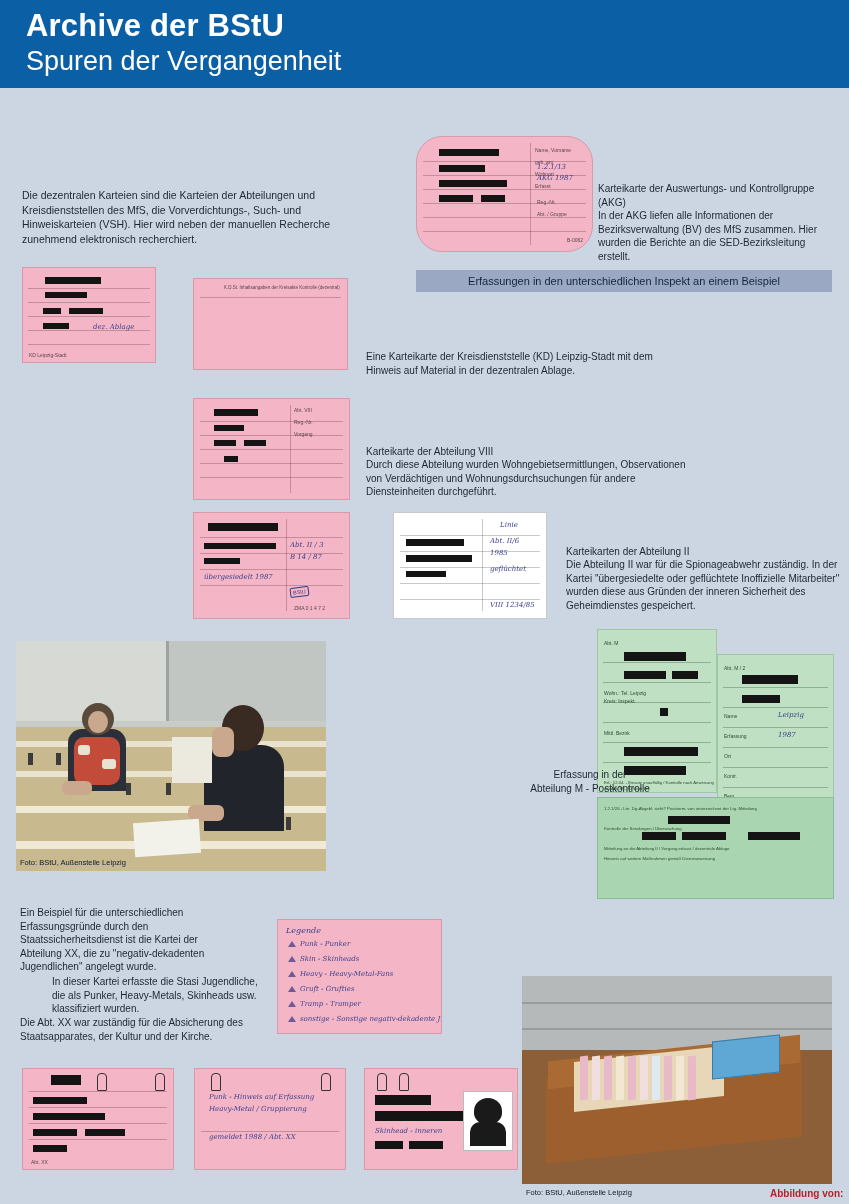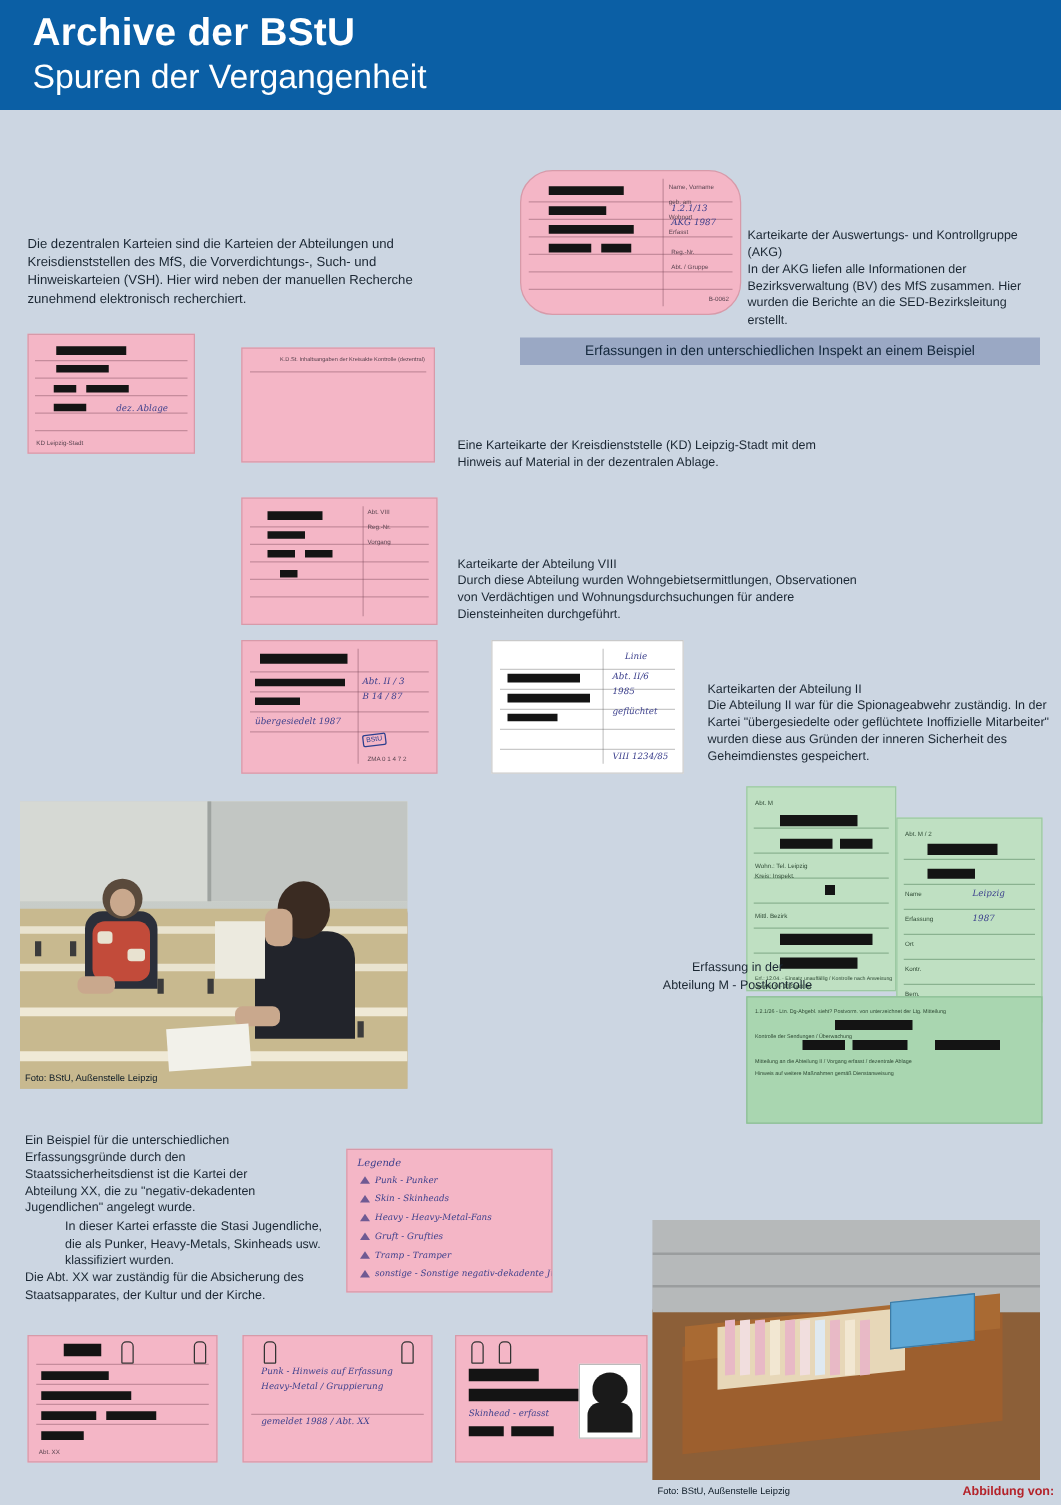--- a/index.html
+++ b/index.html
@@ -461,21 +461,21 @@
     <div class="icon-clip" style="left:16px; top:4px;"></div>
     <div class="icon-clip" style="left:126px; top:4px;"></div>
     <div class="rule" style="left:6px; top:62px; width:138px;"></div>
   </div>
 
   <div class="card" style="left:364px; top:1068px; width:152px; height:100px;">
     <div class="redact" style="left:10px; top:26px; width:56px; height:10px;"></div>
     <div class="redact" style="left:10px; top:42px; width:88px; height:10px;"></div>
     <div class="redact" style="left:10px; top:72px; width:28px; height:8px;"></div>
     <div class="redact" style="left:44px; top:72px; width:34px; height:8px;"></div>
-    <div class="hand" style="left:10px; top:58px;">Skinhead - erfasst</div>
+    <div class="hand" style="left:10px; top:58px;">Skinhead - inneren</div>
     <div class="icon-clip" style="left:12px; top:4px;"></div>
     <div class="icon-clip" style="left:34px; top:4px;"></div>
 
     <div style="position:absolute; left:98px; top:22px; width:48px; height:58px; background:#ffffff; border:1px solid #bbb;">
       <div style="position:absolute; left:10px; top:6px; width:28px; height:26px; background:#1a1a1a; border-radius:50% 50% 42% 42%;"></div>
       <div style="position:absolute; left:6px; top:30px; width:36px; height:24px; background:#1a1a1a; border-radius:10px 10px 0 0;"></div>
     </div>
   </div>
 
   <div class="abbildung" style="left:770px; top:1188px;">Abbildung von:</div>

